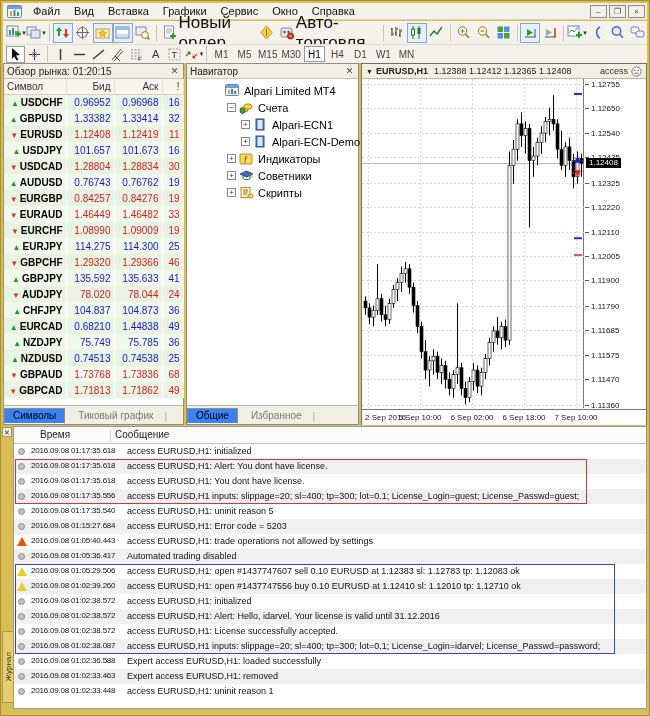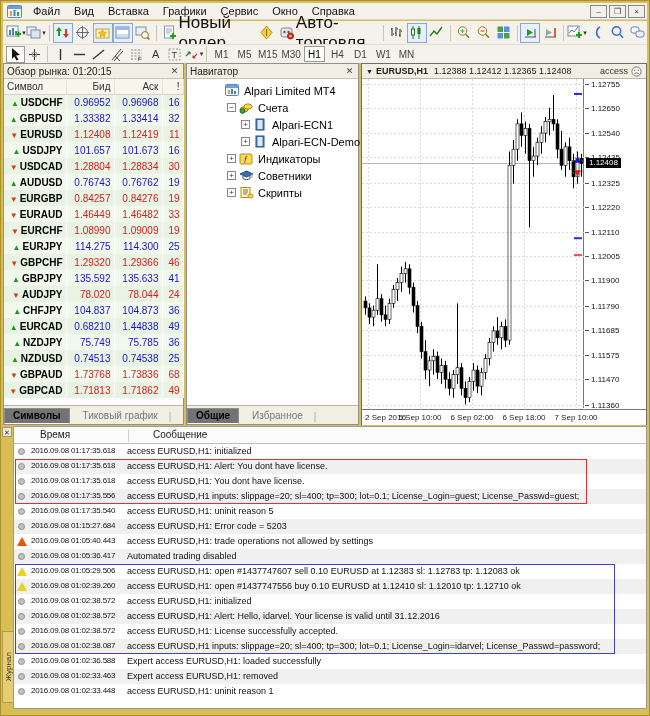--- a/index.html
+++ b/index.html
@@ -35,21 +35,21 @@
   #mw-table th:first-child{text-align:left;}
   #mw-table td{font-size:10px;height:16px;padding:0 3px;text-align:right;border-right:1px solid #fff;white-space:nowrap;overflow:hidden;}
   #mw-table tr.r-even td{background:#e9f3e3;}
   #mw-table tr.r-odd td{background:#f1f8ec;}
   td.sym{color:#000;font-weight:700;text-align:left;}
   .dir-ico{font-size:8px;margin-right:2px;}
   .dir-up .dir-ico{color:#1a9c1a;} .dir-dn .dir-ico{color:#d43b1b;}
   .q-blue{color:#1515c8;margin-top:37px;} .q-red{color:#d42020;}
   .panel-tabs{position:absolute;left:0;right:0;bottom:0;height:19px;background:#f1eee3;border-top:1px solid #b9b5a5;display:flex;align-items:flex-end;font-size:10px;color:#777;}
   .ptab{padding:1px 8px 2px;border:1px solid transparent;}
-  .ptab.active{background:#737373;border:1px solid #8f8f8f;border-bottom:1px solid #fff;color:#000;font-weight:bold;}
+  .ptab.active{background:#3b82f6;border:1px solid #8f8f8f;border-bottom:1px solid #fff;color:#000;}
   .ptab-sep{color:#aaa;padding:0 2px 2px;}
   
   #navigator{left:183px;width:173px;}
   .tree{padding:3px 0 0 2px;margin-left:22px;}
   .tree-row{display:flex;align-items:center;height:17px;font-size:11px;color:#000;white-space:nowrap;}
   .expander{width:9px;height:9px;border:1px solid #888;background:#fff;font-size:8px;line-height:7px;text-align:center;color:#333;margin-right:3px;flex:0 0 auto;}
   .expander.none{border:none;background:transparent;}
   .tree-ico{width:15px;height:13px;margin-right:4px;flex:0 0 auto;}
   
   #chartpanel{left:358px;right:0;border:1px solid #6e6e6e;}
@@ -61,21 +61,21 @@
   #paxis{position:absolute;left:223px;right:0;top:15px;height:329px;background:#fff;font-size:8px;color:#111;}
   .ptick{position:absolute;left:6px;white-space:nowrap;}
   .ptick::before{content:"";position:absolute;left:-6px;top:4px;width:4px;height:1px;background:#555;}
   #curprice{position:absolute;left:1px;background:#000;color:#fff;padding:0 3px;line-height:10px;font-size:8px;}
   #taxis{position:absolute;left:0;right:0;top:345px;height:16px;background:#fff;border-top:1px solid #777;font-size:8px;color:#222;}
   .ttick{position:absolute;top:3px;white-space:nowrap;}
   
   #journal{position:absolute;left:12px;top:425px;right:2px;height:283px;background:#fff;border:1px solid #9a9a9a;}
   #j-head{height:17px;border-bottom:1px solid #c0c0c0;position:relative;font-size:10px;color:#222;background:#fbfbf9;}
   #j-head .h1{position:absolute;left:26px;top:2px;}
-  #j-head .h2{position:absolute;left:114px;top:2px;border-left:1px solid #d0d0d0;padding-left:24px;height:13px;}
+  #j-head .h2{position:absolute;left:96px;top:2px;border-left:1px solid #d0d0d0;padding-left:4px;height:13px;}
   .j-row{position:relative;height:15px;font-size:9px;color:#111;white-space:nowrap;padding-left:20px;}
   .j-row.even{background:#fff;} .j-row.odd{background:#f0f0f0;}
   .j-ico{position:absolute;left:3px;top:3px;width:9px;height:9px;}
   .j-ico.dot{width:7px;height:7px;border-radius:50%;background:#c2c2c2;border:1px solid #8e8e8e;top:4px;left:4px;}
   .j-ico.tri-red{width:0;height:0;border-left:5px solid transparent;border-right:5px solid transparent;border-bottom:9px solid #e05a00;top:3px;}
   .j-ico.tri-yel{width:0;height:0;border-left:5px solid transparent;border-right:5px solid transparent;border-bottom:9px solid #e8d227;top:3px;}
   .j-time{position:absolute;left:17px;top:2px;width:84px;overflow:hidden;font-size:8px;letter-spacing:-0.2px;}
   .j-msg{position:absolute;left:113px;top:2px;right:2px;overflow:hidden;}
   .j-overlay{position:absolute;pointer-events:none;}
   #j-close{position:absolute;left:1px;top:426px;width:10px;height:10px;font-size:7px;line-height:9px;text-align:center;color:#333;background:#efeade;border:1px solid #a89a62;}

